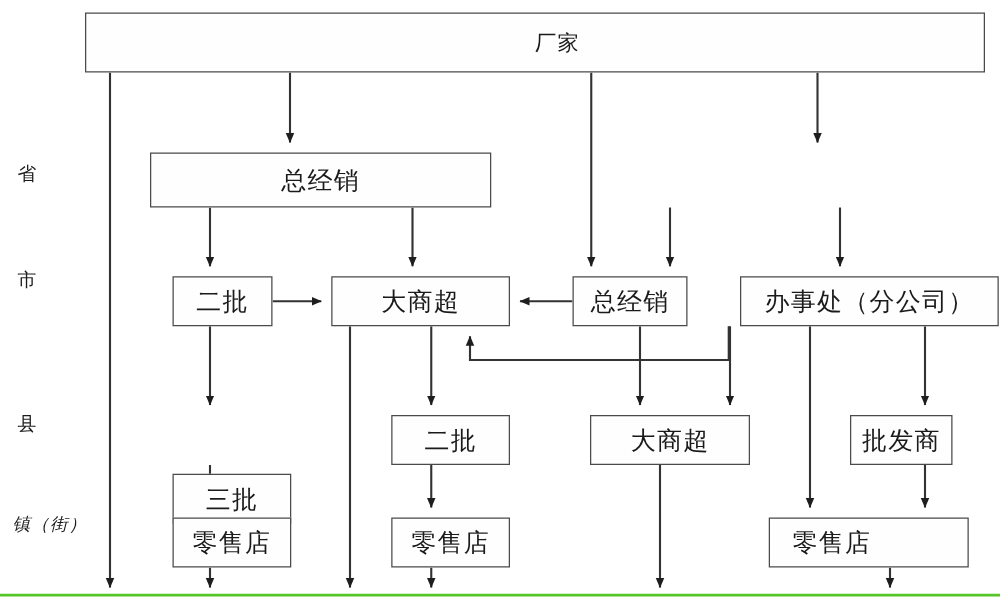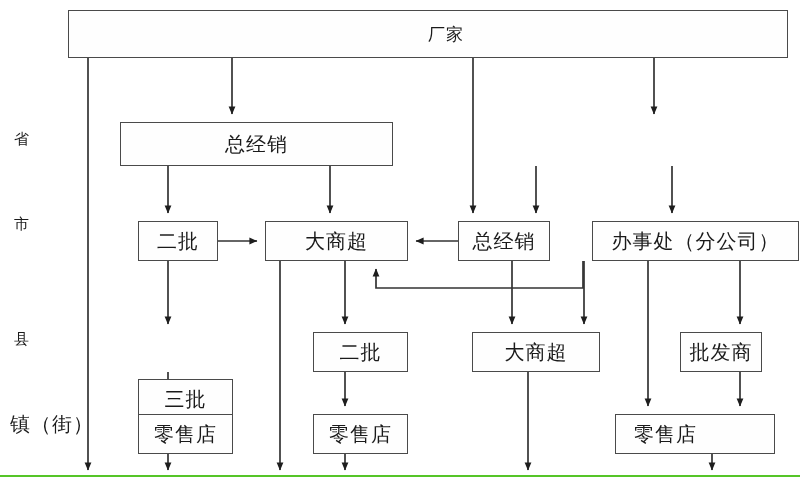--- a/index.html
+++ b/index.html
@@ -21,21 +21,21 @@
     white-space:nowrap;
   }
   .node.wide-title{font-size:17px;padding-left:36px;}
   .tier-label{
     position:absolute;
     color:#1b1b1b;
     font-size:15px;
     letter-spacing:1px;
     white-space:nowrap;
   }
-  .tier-label.paren{font-size:20px;}
+  .tier-label.paren{font-size:14px;font-style:italic;}
 </style>
 </head>
 <body>
 
 <div id="stage">
 
   <svg id="wires" viewBox="0 0 800 490" xmlns="http://www.w3.org/2000/svg">
     <defs>
       <marker id="ah" markerWidth="9" markerHeight="9" refX="7.6" refY="4" orient="auto" markerUnits="userSpaceOnUse">
         <path d="M0,0.6 L8,4 L0,7.4 Z" fill="#1e1e1e"></path>

